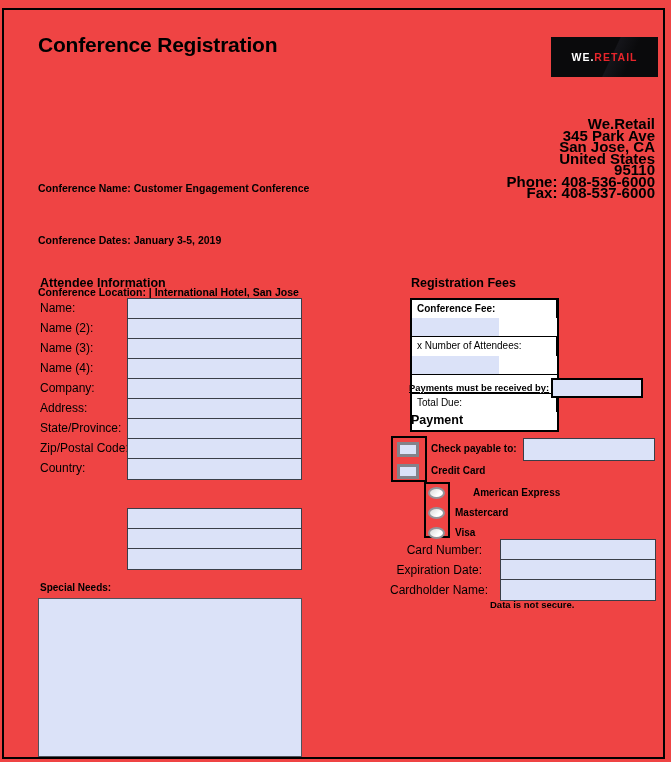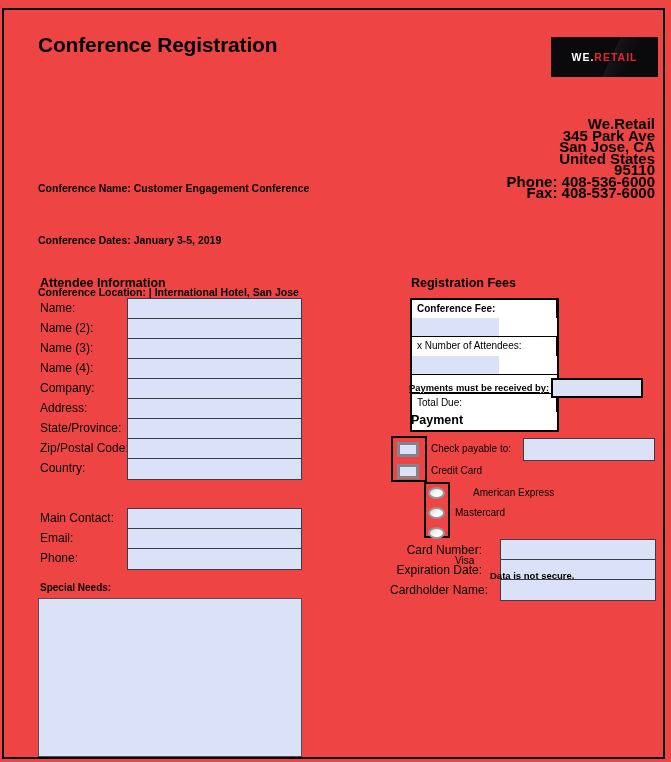--- a/index.html
+++ b/index.html
@@ -56,26 +56,26 @@
                 background:var(--field-fill);border:2px solid #000;}
 
   .group-box{position:absolute;border:2px solid #000;box-sizing:border-box;background:transparent;}
 
   .checkbox{position:absolute;width:22px;height:15px;box-sizing:border-box;
             border:3px solid #83838b;background:var(--field-fill);}
 
   .radio{position:absolute;width:17px;height:12px;box-sizing:border-box;border-radius:50%;
          border:2px solid #94949a;background:linear-gradient(135deg,#d8d8d8,#ffffff 65%);}
 
-  .inline-label{position:absolute;height:20px;line-height:20px;font-size:10px;font-weight:normal;white-space:nowrap;}
+  .inline-label{position:absolute;height:20px;line-height:20px;font-size:10px;font-weight:bold;white-space:nowrap;}
 
   .single-field{position:absolute;box-sizing:border-box;background:var(--field-fill);
                 border:1.5px solid var(--field-border);}
 
-  .disclaimer{position:absolute;left:490px;top:570px;font-size:9.5px;font-weight:bold;}
+  .disclaimer{position:absolute;left:490px;top:599px;font-size:9.5px;font-weight:bold;}
 </style>
 </head>
 <body>
 
 <div class="canvas">
   <div class="page-border"></div>
 
   <div class="title">Conference Registration</div>
 
   <div class="logo">
@@ -118,25 +118,20 @@
     <div class="field"></div>
     <div class="field"></div>
     <div class="field"></div>
     <div class="field"></div>
     <div class="field"></div>
     <div class="field"></div>
     <div class="field"></div>
     <div class="field"></div>
   </div>
 
-  <div class="label-col" style="left:40px;top:508px;width:86px;">
-    <div>Main Contact:</div>
-    <div>Email:</div>
-    <div>Phone:</div>
-  </div>
 
   <div class="field-stack" style="left:127px;top:508px;width:175px;">
     <div class="field"></div>
     <div class="field"></div>
     <div class="field"></div>
   </div>
 
   <div class="special-label">Special Needs:</div>
   <div class="special-area"></div>
 
@@ -173,21 +168,21 @@
   <div class="single-field" style="left:523px;top:438px;width:132px;height:23px;"></div>
   <div class="inline-label" style="left:431px;top:461px;">Credit Card</div>
 
   <div class="group-box" style="left:424px;top:482px;width:26px;height:56px;"></div>
   <div class="radio" style="left:428px;top:487px;"></div>
   <div class="radio" style="left:428px;top:507px;"></div>
   <div class="radio" style="left:428px;top:527px;"></div>
 
   <div class="inline-label" style="left:473px;top:483px;">American Express</div>
   <div class="inline-label" style="left:455px;top:503px;">Mastercard</div>
-  <div class="inline-label" style="left:455px;top:523px;margin-top:28px;">Visa</div>
+  <div class="inline-label" style="left:455px;top:523px;">Visa</div>
 
   <div class="label-col" style="left:390px;top:540px;width:92px;text-align:right;">
     <div>Card Number:</div>
     <div>Expiration Date:</div>
     <div>Cardholder Name:</div>
   </div>
 
   <div class="field-stack" style="left:500px;top:539px;width:156px;">
     <div class="field"></div>
     <div class="field"></div>

